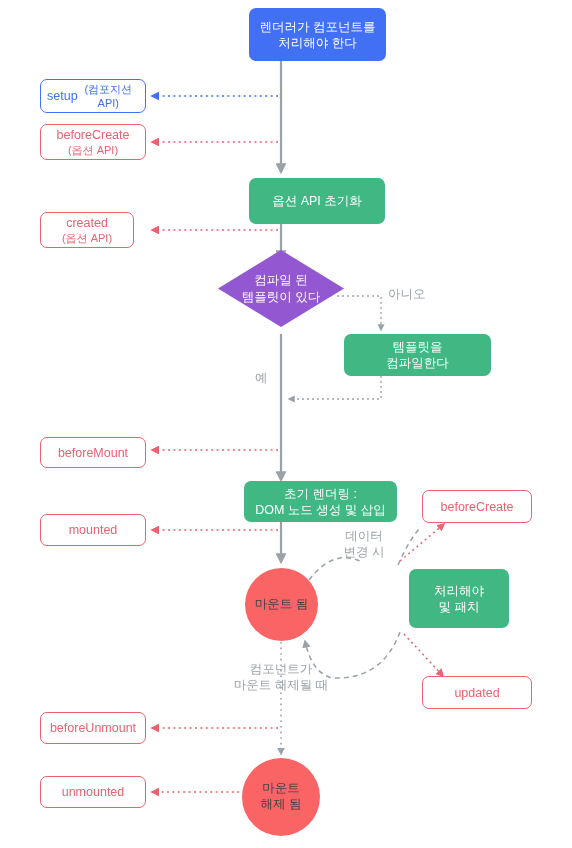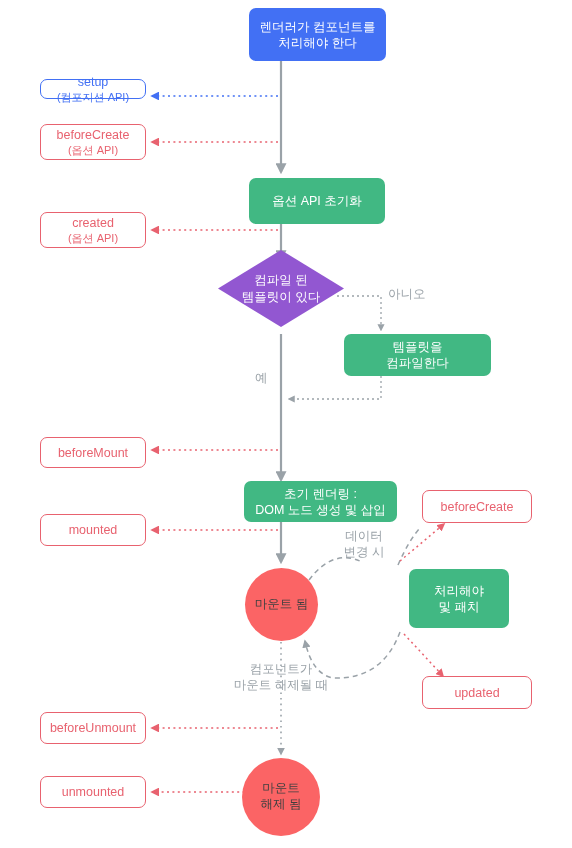--- a/index.html
+++ b/index.html
@@ -171,35 +171,35 @@
     <path d="M 404 634 L 443 676" stroke="#e8626f" stroke-width="1.5" fill="none" stroke-dasharray="2 3.4" marker-end="url(#arrow-red)"></path>
 
     <path d="M 281 642 L 281 754" stroke="#9aa2a8" stroke-width="1.6" fill="none" stroke-dasharray="1.6 4" marker-end="url(#arrow-gray)"></path>
   </svg>
 
   <div class="node box-filled box-blue" style="left:213px; top:8px; width:137px; height:53px;">
     <span style="white-space:pre-line;">렌더러가 컴포넌트를
 처리해야 한다</span>
   </div>
 
-  <div class="node box-hook box-hook-blue" style="left:40px; top:79px; width:106px; height:20px; flex-direction:column;">
+  <div class="node box-hook box-hook-blue" style="left:40px; top:79px; width:106px; height:34px; flex-direction:row;">
     <span>setup</span>
     <span class="hook-sub">(컴포지션 API)</span>
   </div>
 
   <div class="node box-hook" style="left:40px; top:124px; width:106px; height:36px; flex-direction:column;">
     <span>beforeCreate</span>
     <span class="hook-sub">(옵션 API)</span>
   </div>
 
   <div class="node box-filled box-green" style="left:213px; top:178px; width:136px; height:46px;">
     <span>옵션 API 초기화</span>
   </div>
 
-  <div class="node box-hook" style="left:40px; top:212px; width:106px; height:36px; flex-direction:column;">
+  <div class="node box-hook" style="left:40px; top:212px; width:94px; height:36px; flex-direction:column;">
     <span>created</span>
     <span class="hook-sub">(옵션 API)</span>
   </div>
 
   <div class="diamond-wrap" style="left:218px; top:250px; width:126px; height:77px;">
     <div class="diamond-shape"></div>
     <div class="diamond-label" style="white-space:pre-line;">컴파일 된
 템플릿이 있다</div>
   </div>
 

